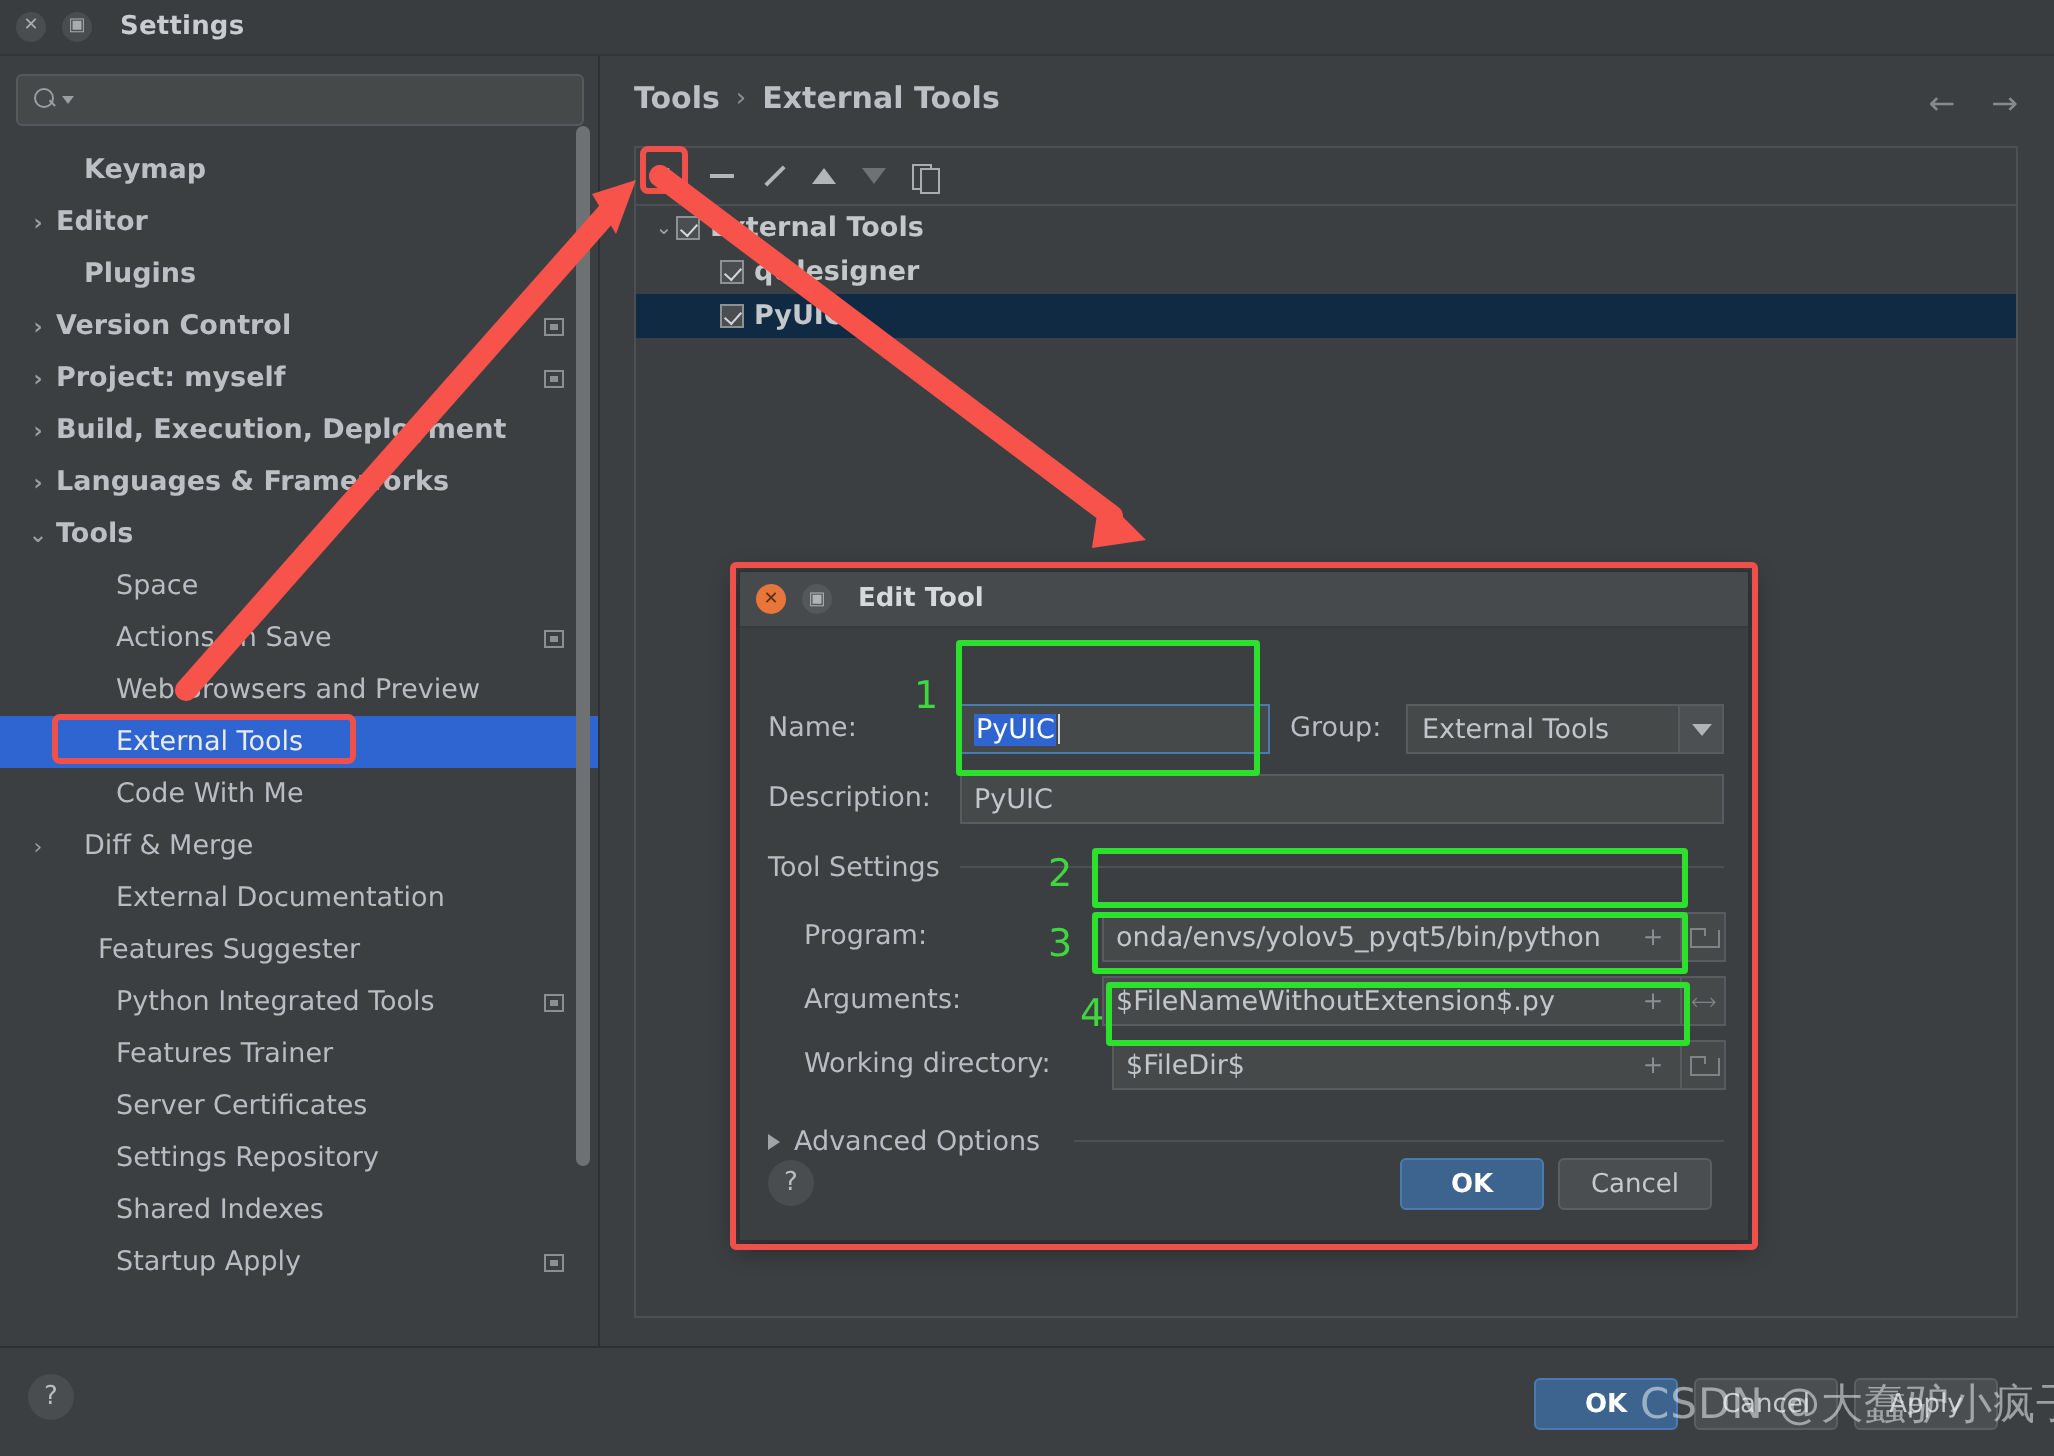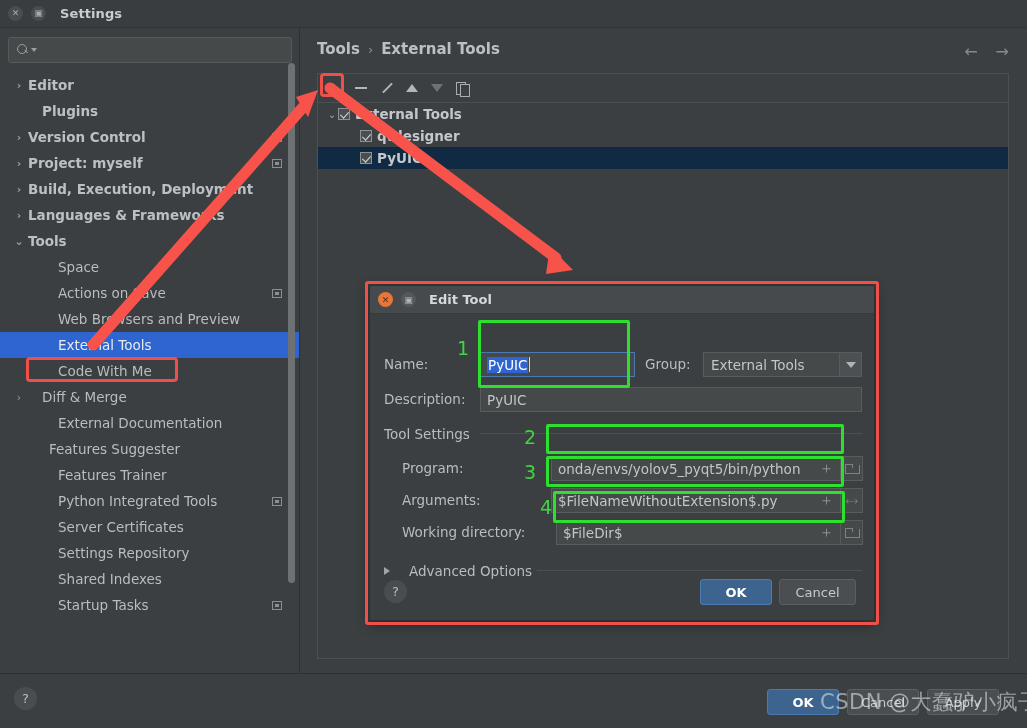--- a/index.html
+++ b/index.html
@@ -285,21 +285,21 @@
 
   .grouplabel {
     position: absolute; color: #b9bcc0; font-size: 13.5px;
     background: #3c3f41; padding-right: 8px;
   }
   .hrule {
     position: absolute; height: 1px; background: #4d5052;
   }
   .adv {
     position: absolute; color: #b9bcc0; font-size: 13.5px;
-    display: flex; align-items: center; gap: 19px;
+    display: flex; align-items: center; gap: 7px;
   }
   .adv .tri {
     width: 0; height: 0; border-top: 4px solid transparent;
     border-bottom: 4px solid transparent; border-left: 6px solid #a0a4a7;
   }
   .dlg-help {
     position: absolute; left: 14px; top: 266px;
     width: 23px; height: 23px; border-radius: 50%;
     background: #4a4d4f; color: #b9bcc0;
     display: flex; align-items: center; justify-content: center; font-size: 13px;
@@ -339,20 +339,23 @@
     <div class="title-text">Settings</div>
   </div>
 
   <div class="sidebar">
     <div class="searchbox">
       <span class="magn"></span>
       <span class="caret"></span>
     </div>
     <div class="tree" id="sidebar-tree">
         <div class="titem bold">
+          <span class="lbl" style="left: 42px;">Keymap</span>
+        </div>
+        <div class="titem bold">
           <span class="arrow">›</span>
           <span class="lbl" style="left: 28px;">Editor</span>
         </div>
         <div class="titem bold">
           <span class="lbl" style="left: 42px;">Plugins</span>
         </div>
         <div class="titem bold">
           <span class="arrow">›</span>
           <span class="lbl" style="left: 28px;">Version Control</span>
           <span class="badge"></span>
@@ -394,37 +397,37 @@
           <span class="arrow">›</span>
           <span class="lbl" style="left: 42px;">Diff &amp; Merge</span>
         </div>
         <div class="titem">
           <span class="lbl" style="left: 58px;">External Documentation</span>
         </div>
         <div class="titem">
           <span class="lbl" style="left: 49px;">Features Suggester</span>
         </div>
         <div class="titem">
-          <span class="lbl" style="left: 58px;">Features Trainer</span>
-        </div>
-        <div class="titem">
           <span class="lbl" style="left: 58px;">Python Integrated Tools</span>
           <span class="badge"></span>
         </div>
         <div class="titem">
+          <span class="lbl" style="left: 58px;">Features Trainer</span>
+        </div>
+        <div class="titem">
           <span class="lbl" style="left: 58px;">Server Certificates</span>
         </div>
         <div class="titem">
           <span class="lbl" style="left: 58px;">Settings Repository</span>
         </div>
         <div class="titem">
           <span class="lbl" style="left: 58px;">Shared Indexes</span>
         </div>
         <div class="titem">
-          <span class="lbl" style="left: 58px;">Startup Tasks</span>
+          <span class="lbl" style="left: 58px;">Startup Apply</span>
           <span class="badge"></span>
         </div>
         <div class="titem"></div>
       </div>
     <div class="sb-track">
       <div class="sb-thumb"></div>
     </div>
   </div>
 
   <div class="main">

